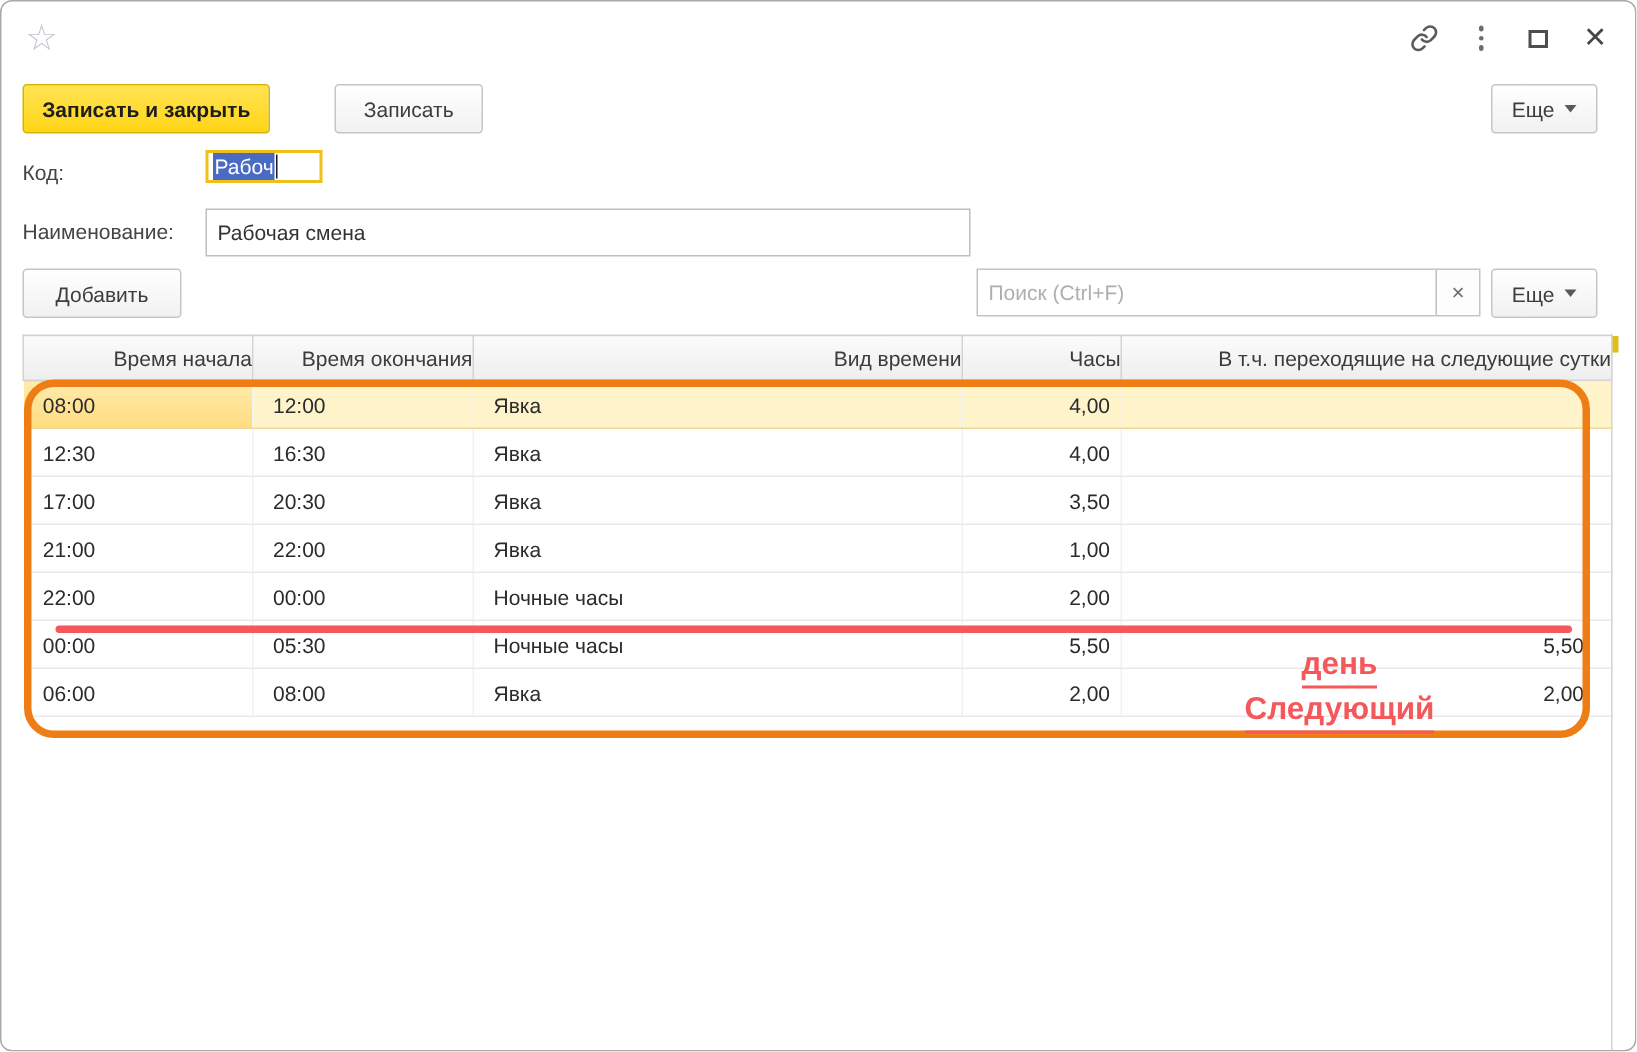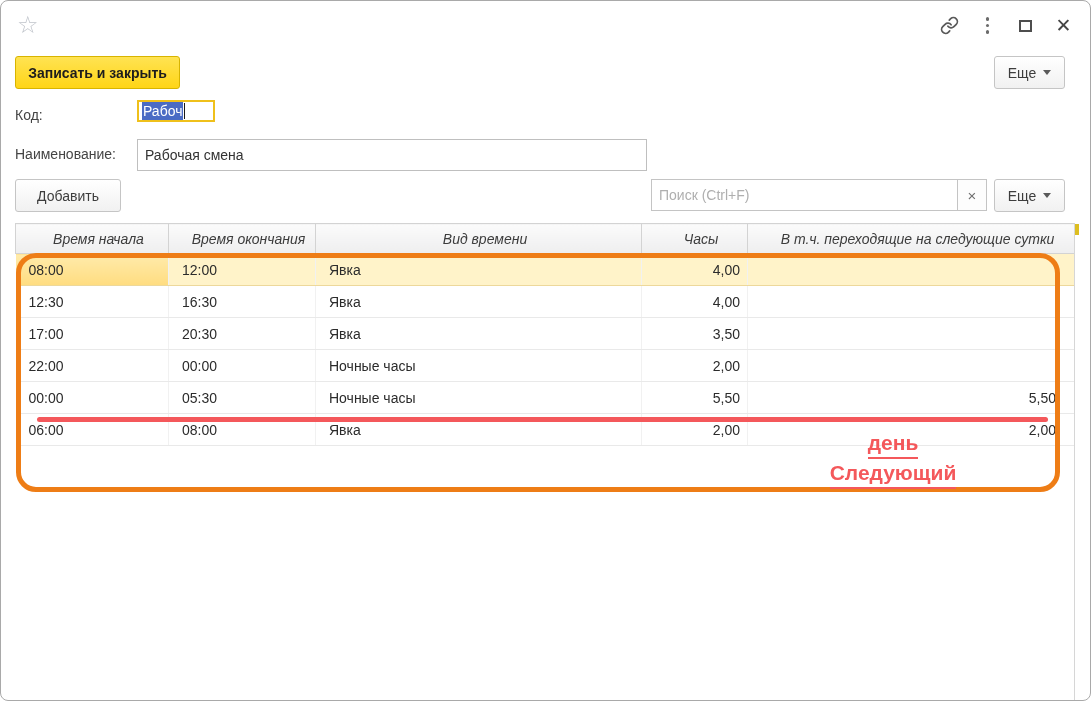--- a/index.html
+++ b/index.html
@@ -64,22 +64,22 @@
     border:1px solid #C4C4C4; background:#FDFDFD; color:#6F6F6F; font-size:15px;
     display:flex; align-items:center; justify-content:center; cursor:pointer;
   }
 
   
   .grid-area { position:absolute; left:14px; top:222px; width:1059px; }
   table { border-collapse:collapse; table-layout:fixed; width:1059px; }
   th {
     height:30px; background:linear-gradient(#FBFBFB,#EEEEEF);
     border:1px solid #D3D3D3; border-left:none; font-weight:normal;
-    font-size:14px; color:#3C3C3C; text-align:center; padding-left:13px;
-    white-space:nowrap; overflow:hidden; cursor:pointer;font-style:italic;
+    font-size:14px; color:#3C3C3C; text-align:right; padding-left:13px;
+    white-space:nowrap; overflow:hidden; cursor:pointer;
   }
   th:first-child { border-left:1px solid #D3D3D3; }
   td {
     height:32px; border-bottom:1px solid #E9E9E9; border-right:1px solid #F1F1F1;
     font-size:14px; color:#2B2B2B; padding-left:13px; white-space:nowrap; overflow:hidden;
     cursor:default;
   }
   td.num  { text-align:right; padding-right:7px; }
   td.next { text-align:right; padding-right:18px; }
   tr.selected td { background:#FFF3C9; border-bottom:1px solid #EDD89B; }
@@ -119,20 +119,21 @@
           </span>
       </span>
       <span class="ic">
           <span class="maxbox"></span>
         </span>
       <span class="ic closex">✕</span>
     </div>
   </div>
 
   <button class="btn btn-primary" id="btn-save-close">Записать и закрыть</button>
+  <button class="btn" id="btn-save">Записать</button>
   <button class="btn" id="btn-more-top">
     <span>Еще</span>
     <span class="arrow-down"></span>
   </button>
 
   <span class="flabel" id="code-label">Код:</span>
   <div class="code-box">
     <span class="sel">Рабоч</span>
       <span class="caret"></span>
   </div>
@@ -182,20 +183,27 @@
           <td class="next"></td>
         </tr>
         <tr>
           <td>17:00</td>
           <td>20:30</td>
           <td>Явка</td>
           <td class="num">3,50</td>
           <td class="next"></td>
         </tr>
         <tr>
+          <td>21:00</td>
+          <td>22:00</td>
+          <td>Явка</td>
+          <td class="num">1,00</td>
+          <td class="next"></td>
+        </tr>
+        <tr>
           <td>22:00</td>
           <td>00:00</td>
           <td>Ночные часы</td>
           <td class="num">2,00</td>
           <td class="next"></td>
         </tr>
         <tr>
           <td>00:00</td>
           <td>05:30</td>
           <td>Ночные часы</td>

